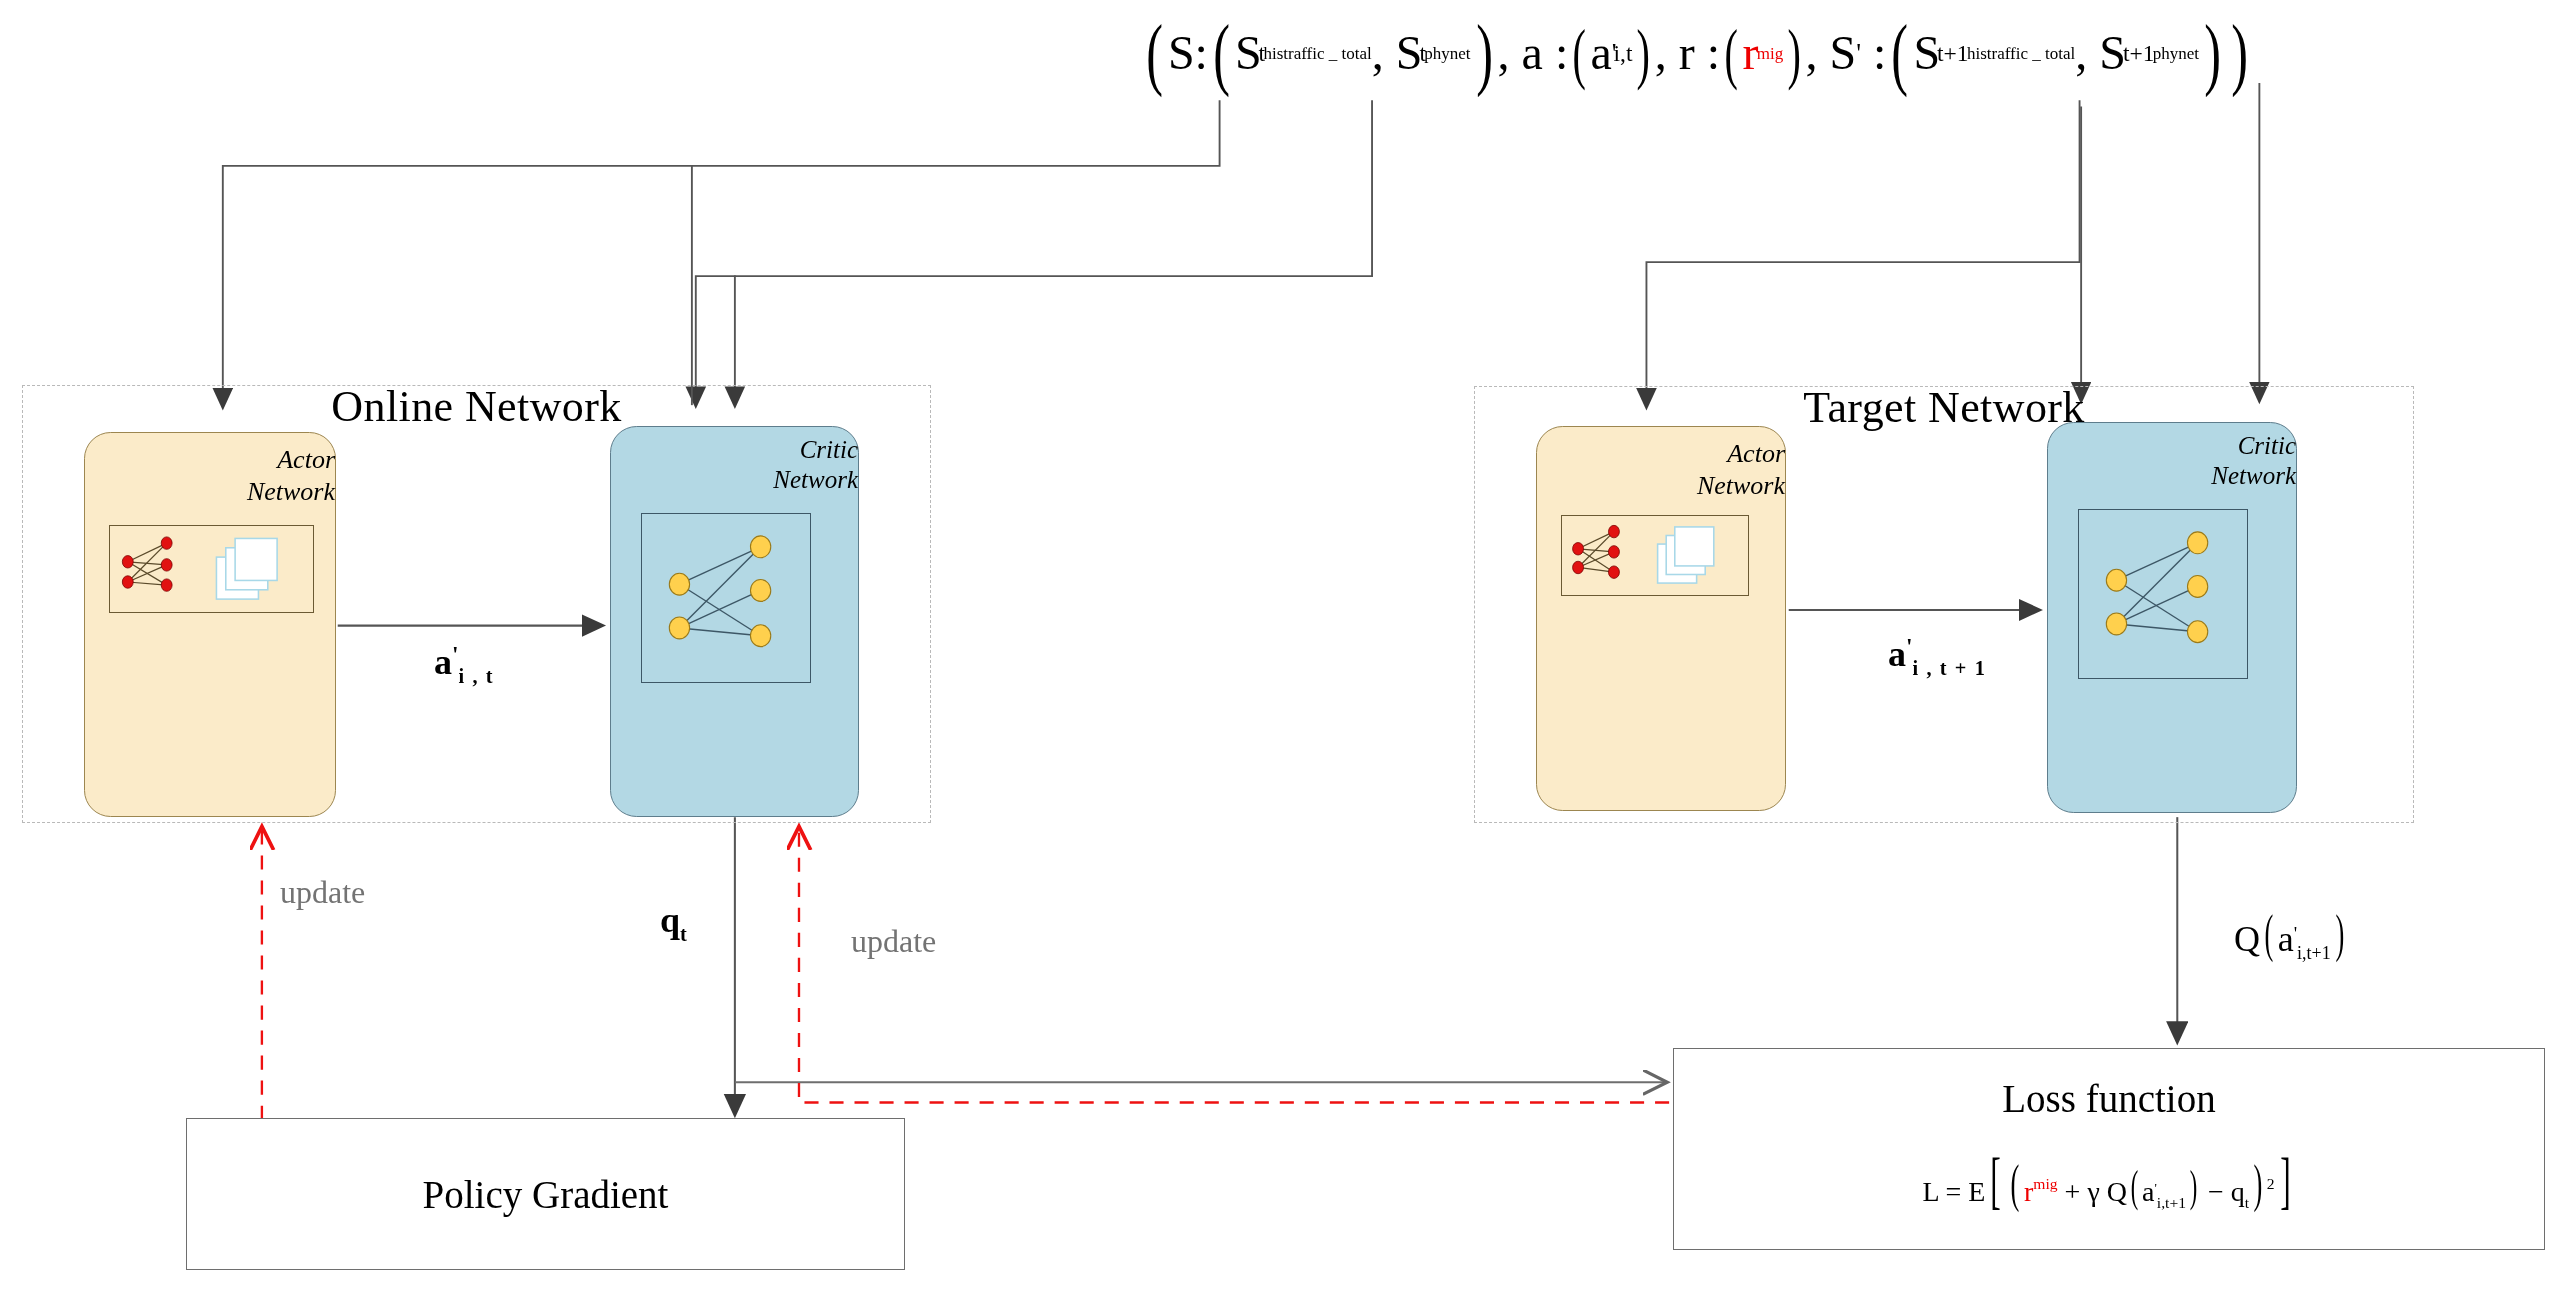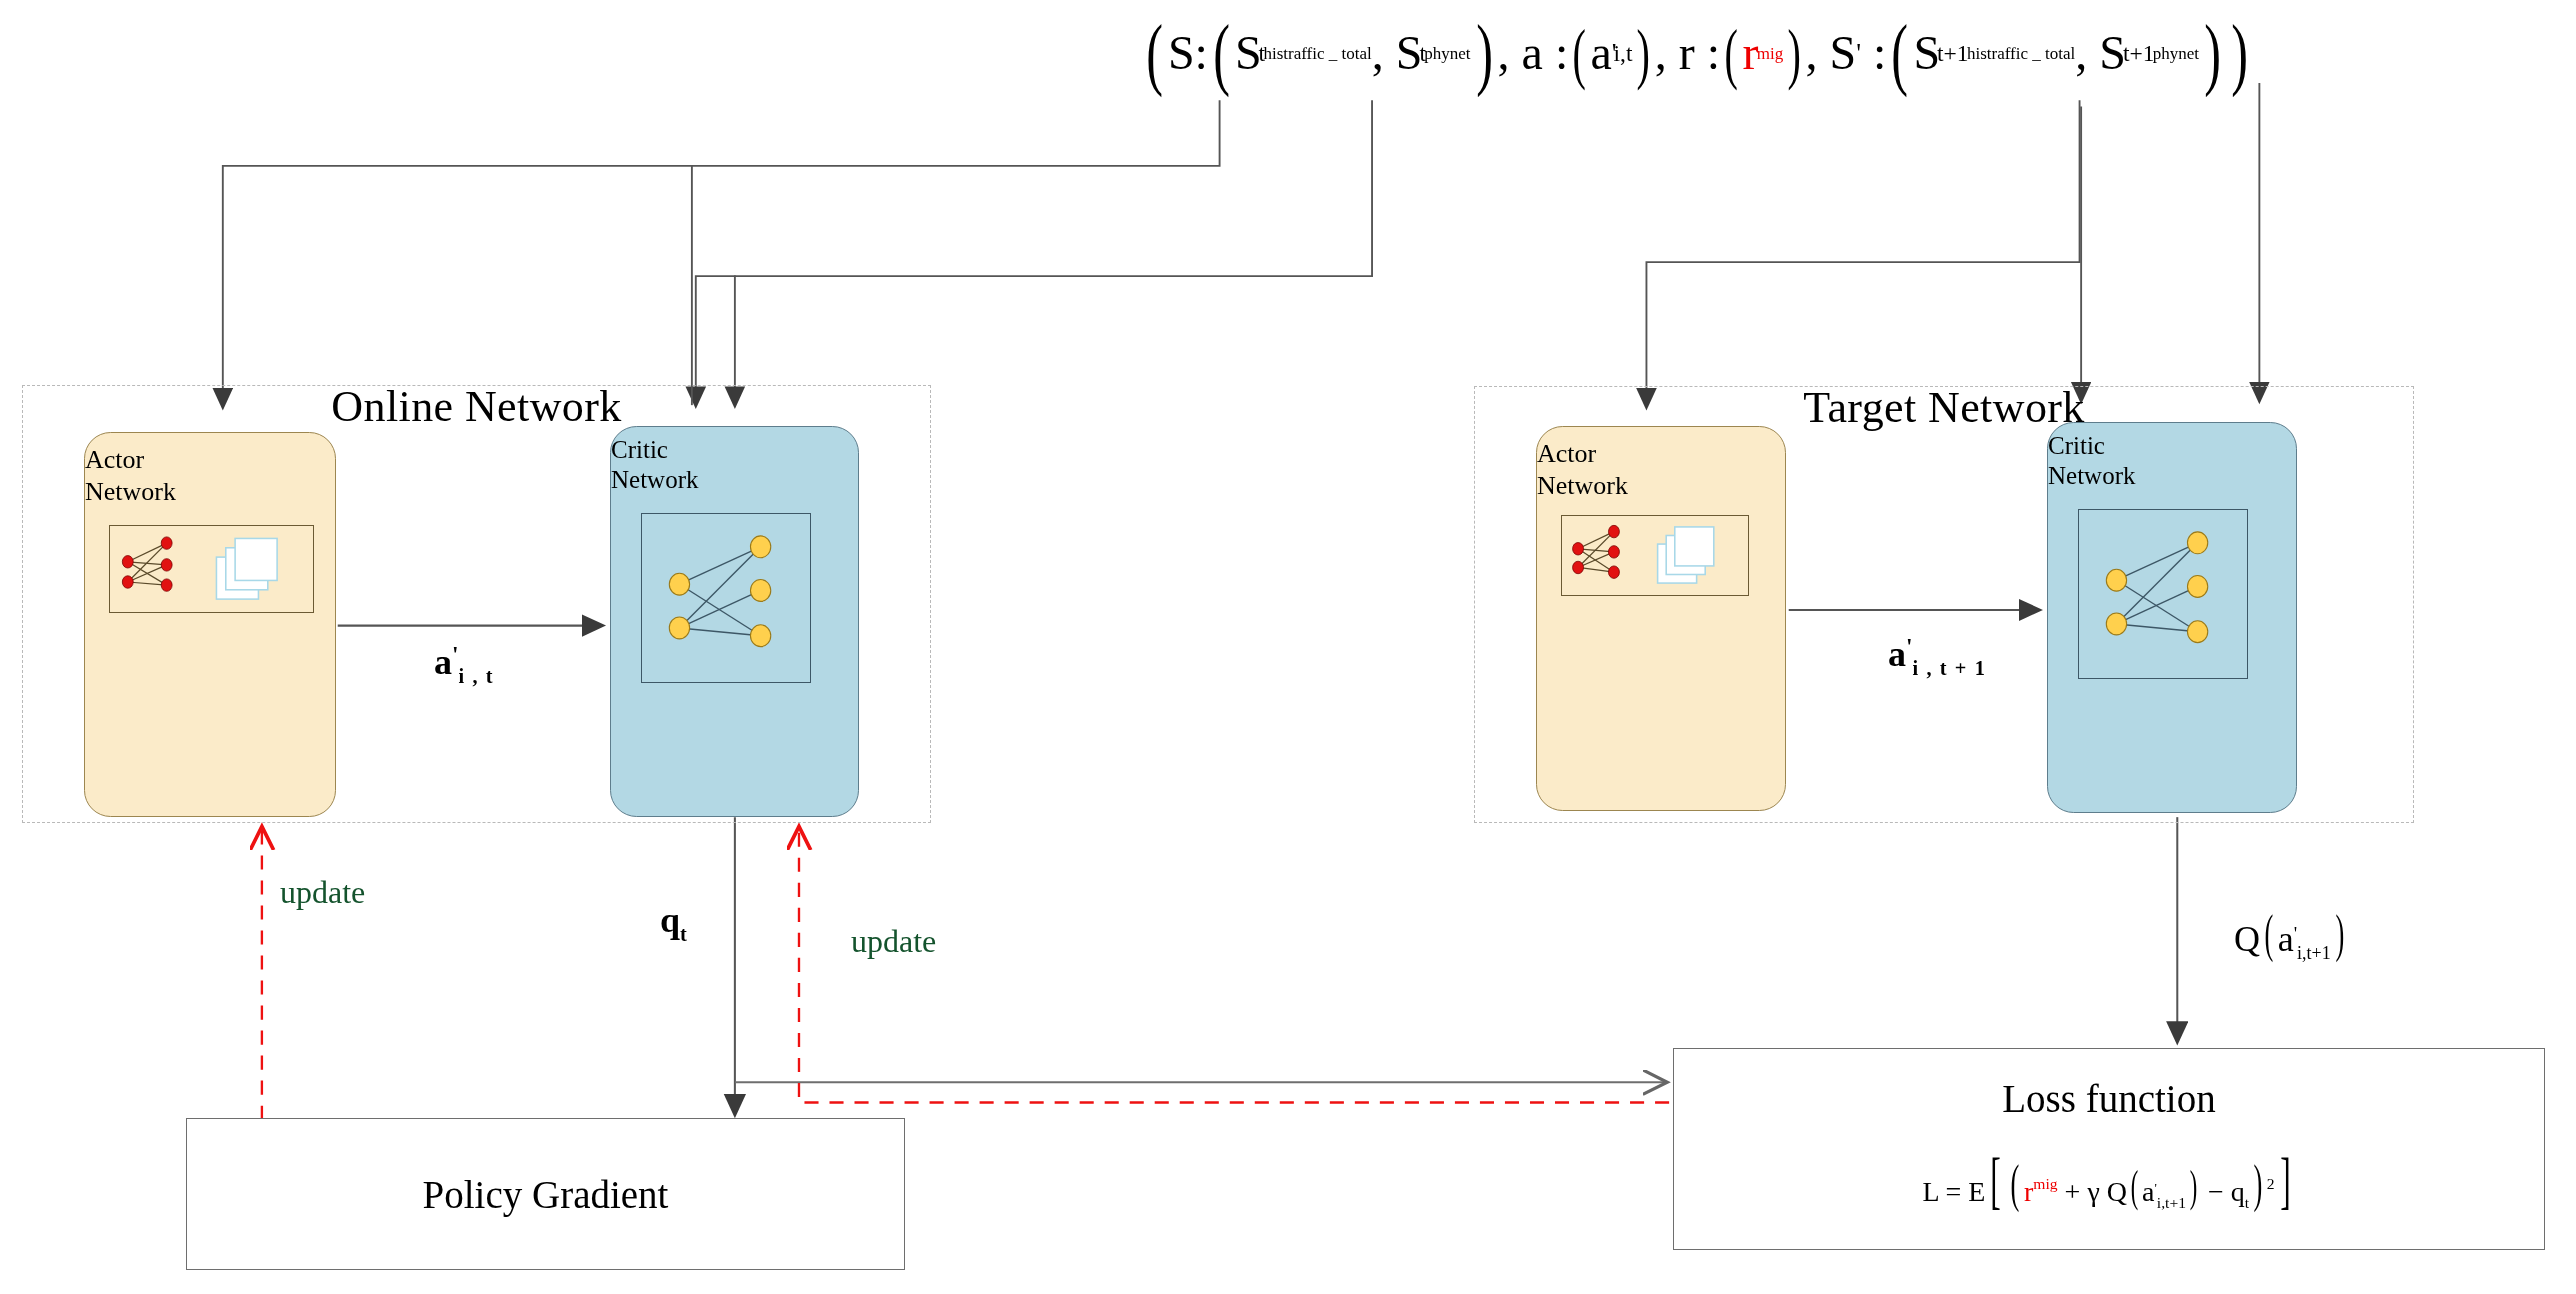--- a/index.html
+++ b/index.html
@@ -61,45 +61,46 @@
   }
   .actor-card {
     background: #fbebc9;
     border: 1.6px solid #9c8650;
   }
   .critic-card {
     background: #b3d8e4;
     border: 1.6px solid #5e7d8c;
   }
   .card-title {
-    text-align: left;
+    text-align: right;
     font-size: 26px;
     line-height: 1.22;
     padding-top: 11px;
     white-space: pre-line;
+    font-style: italic;
   }
   .critic-card .card-title { padding-top: 7.8px; font-size: 25px; }
 
   #actor-online  { left: 84px;  top: 432px; width: 252px; height: 385px; }
   #critic-online { left: 610px;  top: 426px; width: 249px; height: 391px; }
   #actor-target  { left: 1536px; top: 426px; width: 250px; height: 385px; }
   #critic-target { left: 2047px; top: 422px; width: 250px; height: 391px; }
 
   
   .inner-panel { position: absolute; box-sizing: border-box; }
   .inner-actor  { border: 1.6px solid #6b5a33; }
   .inner-critic { border: 1.6px solid #3d5766; }
 
   
   .edge-label { font-size: 36px; font-weight: bold; white-space: nowrap; margin-left: 27px; }
   .edge-label .sub { font-size: 20.3px; font-weight: bold; vertical-align: -0.42em; letter-spacing: 1.6px;}
   .edge-label .pr  { font-size: 23.5px; font-weight: bold; vertical-align: 0.5em; }
 
   .update-label {
-    color: #14532d;
+    color: #737373;
     font-size: 32px;
     white-space: nowrap;
   }
 
   
   .plain-box {
     box-sizing: border-box;
     border: 1.6px solid #6e6e6e;
     background: #ffffff;
   }

